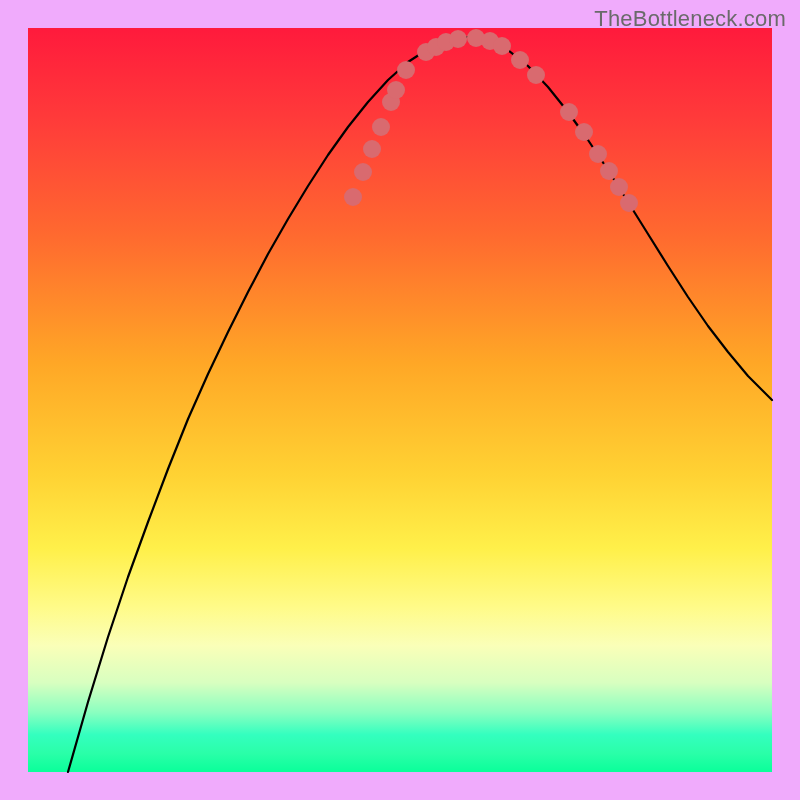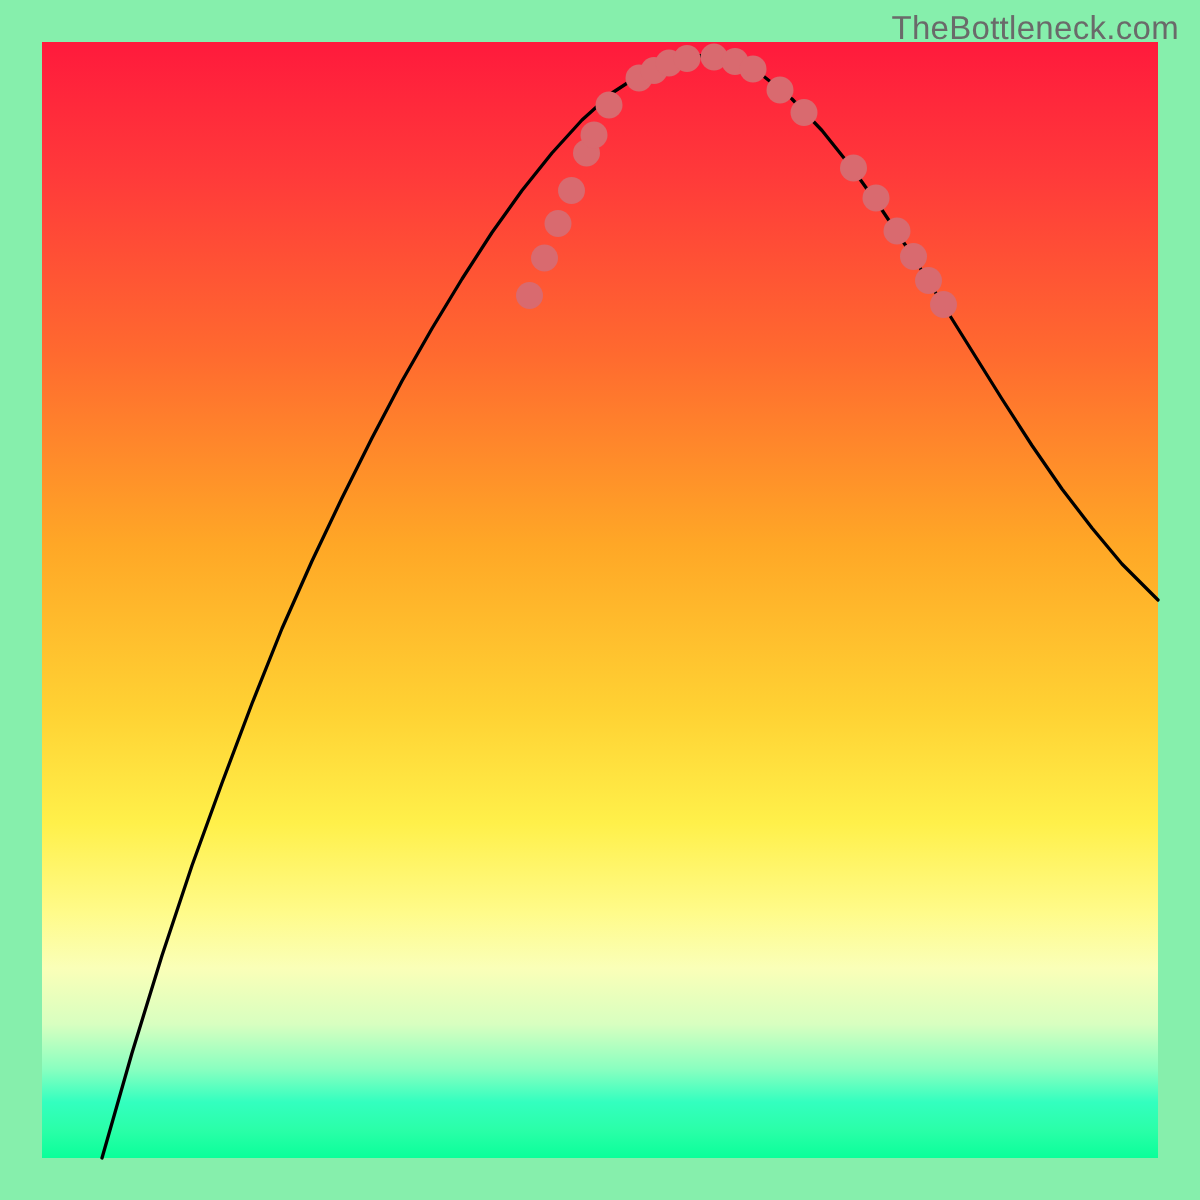--- a/index.html
+++ b/index.html
@@ -10,21 +10,21 @@
     background: #000;
     overflow: hidden;
     font-family: Arial, Helvetica, sans-serif;
   }
   .frame {
     position: absolute;
     left: 0;
     top: 0;
     width: 800px;
     height: 800px;
-    background: #86efac;
+    background: #f0abfc;
   }
   .plot {
     position: absolute;
     left: 28px;
     top: 28px;
     width: 744px;
     height: 744px;
     background: linear-gradient(
       to bottom,
       #ff1a3c 0%,

